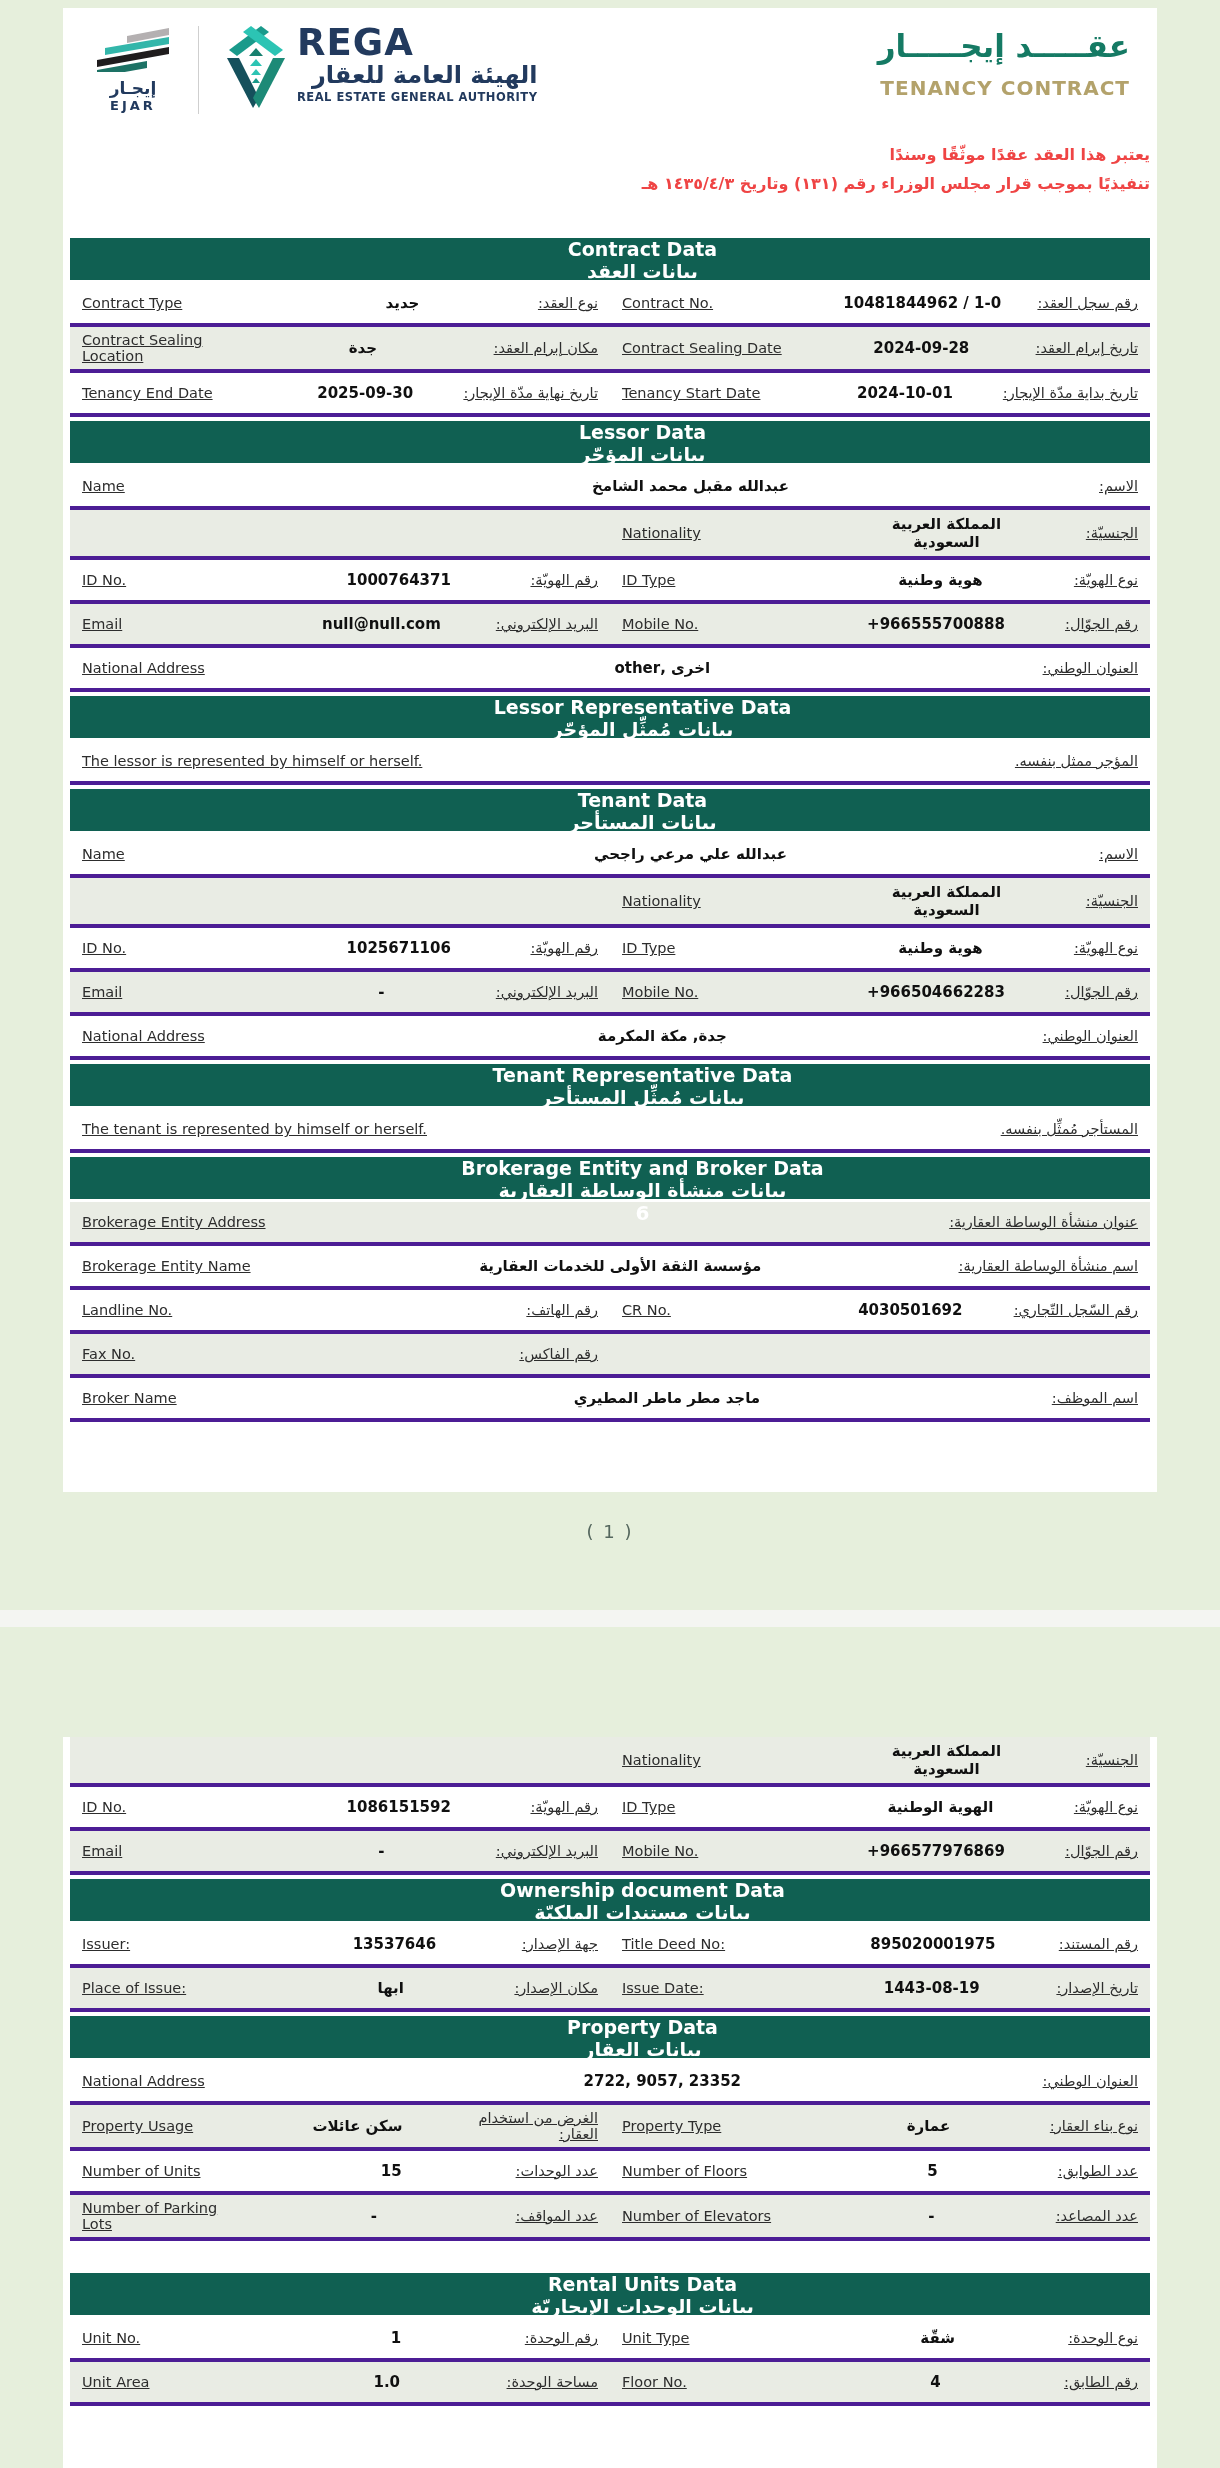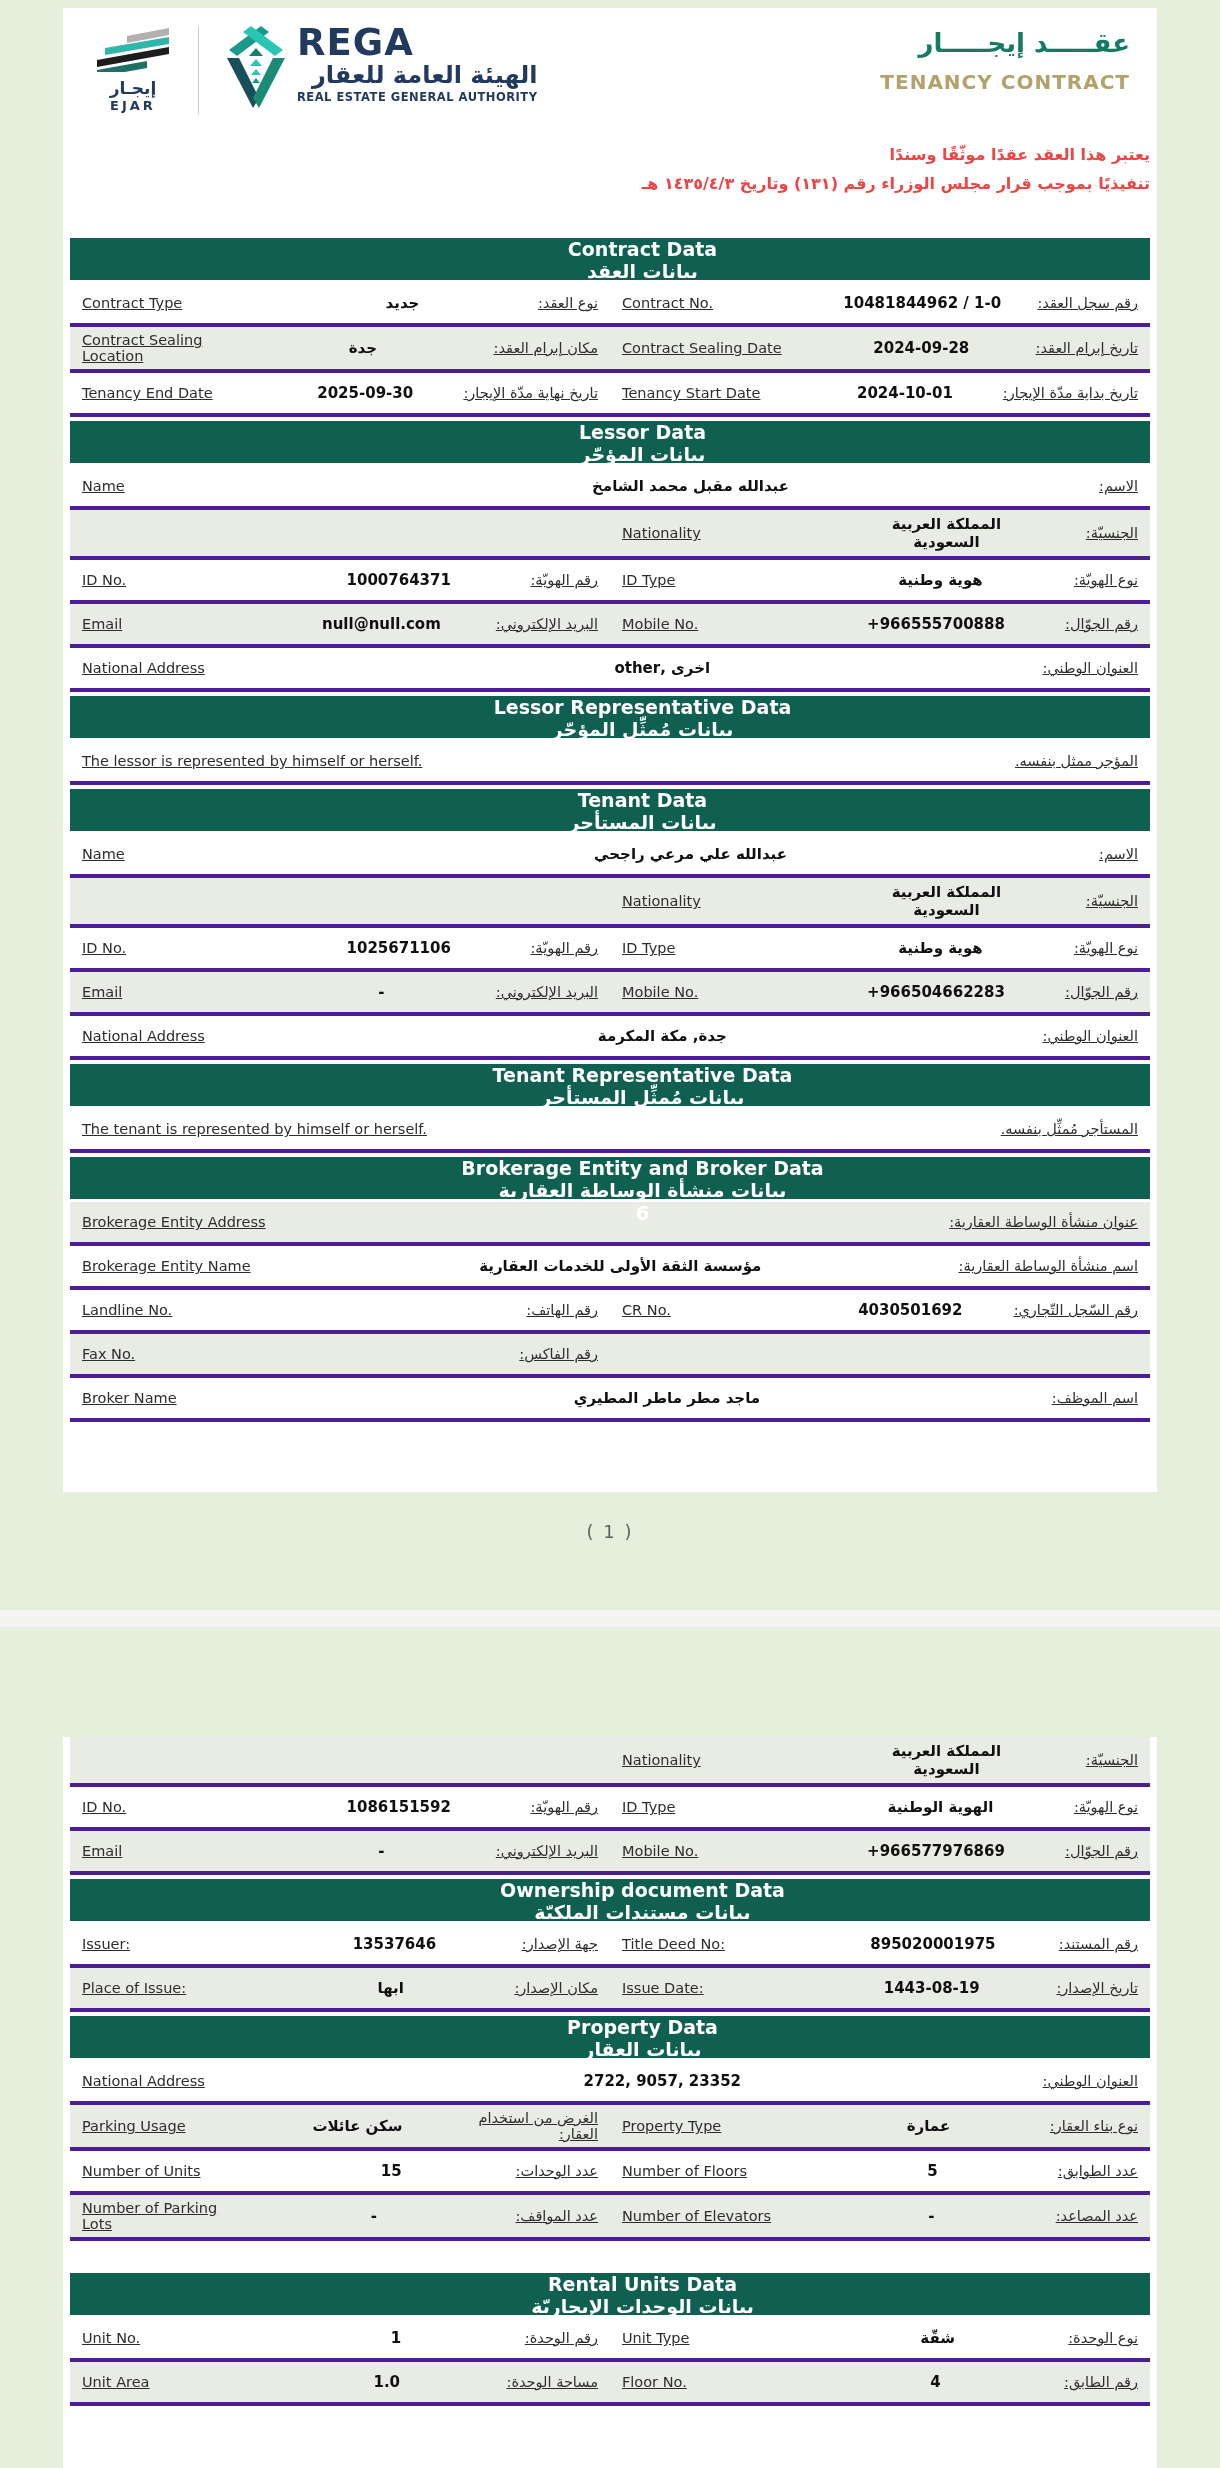--- a/index.html
+++ b/index.html
@@ -21,21 +21,21 @@
   .ejar-logo{width:78px;text-align:center;}
   .ejar-logo .ar{font-weight:bold;font-size:17px;color:#223a5e;margin-top:2px;}
   .ejar-logo .en{font-weight:bold;font-size:13px;letter-spacing:3px;color:#223a5e;}
   .hdr-divider{width:1px;background:#cfcfcf;height:88px;margin:2px 26px 0 26px;}
   .rega{display:flex;align-items:flex-start;}
   .rega-text{margin-left:10px;line-height:1.05;}
   .rega-text .name{font-size:37px;font-weight:bold;color:#223a5e;letter-spacing:1px;}
   .rega-text .ar{font-size:24px;font-weight:bold;color:#223a5e;direction:rtl;}
   .rega-text .en{font-size:11.5px;font-weight:bold;color:#223a5e;letter-spacing:.5px;margin-top:3px;}
   .titles{margin-left:auto;text-align:right;padding-top:4px;}
-  .titles .t-ar{font-size:26px;font-weight:bold;color:#157a64;margin-left:32px;}
+  .titles .t-ar{font-size:31px;font-weight:bold;color:#157a64;margin-left:32px;}
   .titles .t-en{font-size:20px;font-weight:bold;color:#b3a26b;margin-top:12px;letter-spacing:1px;}
   .notice{
     width:600px;margin:12px 0 0 auto;direction:rtl;text-align:right;
     color:#ef4444;font-weight:bold;font-size:16px;line-height:29px;
   }
 
   
   .sections{margin-top:40px;}
   .section{margin-top:4px;}
   .section:first-child{margin-top:0;}
@@ -406,21 +406,21 @@
           <span class="sb-ar">بيانات العقار</span>
           <span class="sb-num">8</span>
         </div>
         <div class="row full">
           <span class="en-l">National Address</span>
           <span class="val"><span class="v" dir="auto">2722, 9057, 23352</span></span>
           <span class="ar-l">العنوان الوطني:</span>
         </div>
         <div class="row gray">
           <div class="half">
-            <span class="en-l">Parking Usage</span>
+            <span class="en-l">Property Usage</span>
             <span class="val"><span class="v" dir="auto">سكن عائلات</span></span>
             <span class="ar-l wrap-ar">الغرض من استخدام العقار:</span>
           </div>
           <div class="half">
             <span class="en-l">Property Type</span>
             <span class="val"><span class="v" dir="auto">عمارة</span></span>
             <span class="ar-l">نوع بناء العقار:</span>
           </div>
         </div>
         <div class="row">

